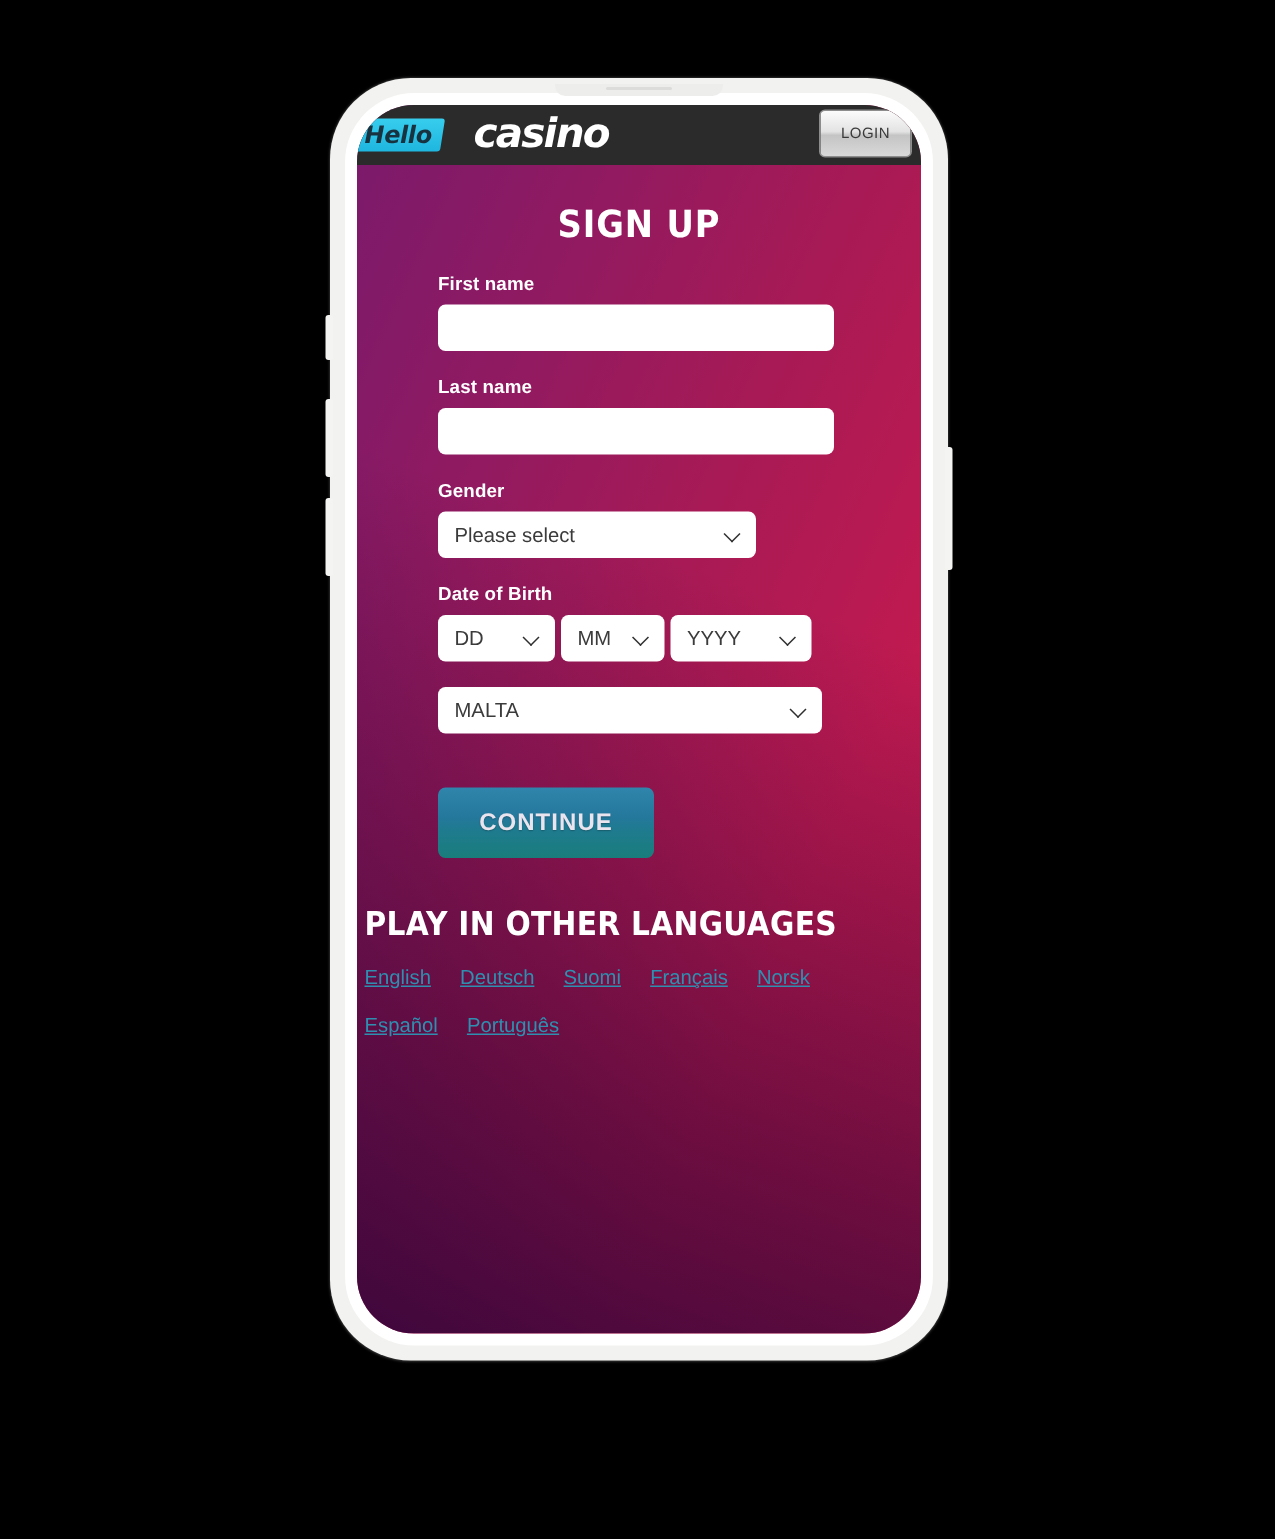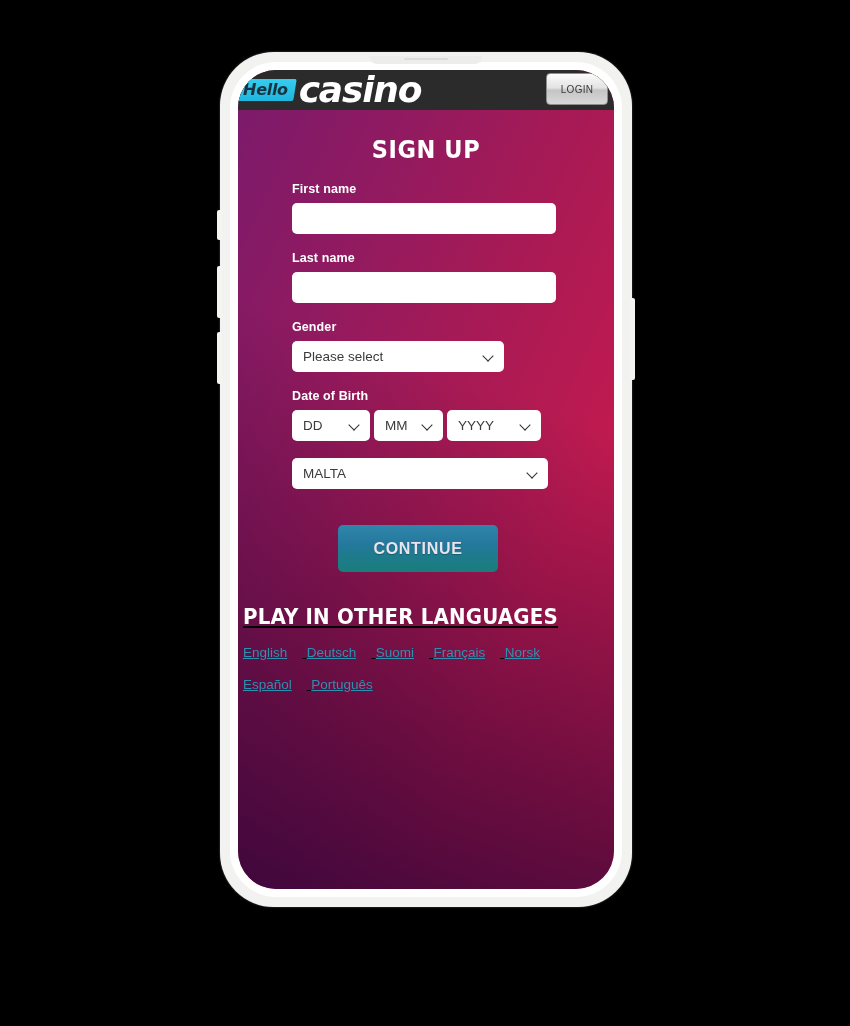--- a/index.html
+++ b/index.html
@@ -134,25 +134,25 @@
     letter-spacing: -0.3px;
     padding: 1px 7px 2px 9px;
     transform: skewX(-9deg);
     border-radius: 2px;
     line-height: 19px;
     font-family: "DejaVu Sans", sans-serif;
   }
   .logo-hello span { display: inline-block; transform: skewX(9deg); }
   .logo-casino {
     color: #ffffff;
-    font-size: 36px;
+    font-size: 27px;
     font-weight: bold;
     font-style: italic;
     letter-spacing: -1.2px;
-    margin-left: 4px;
+    margin-left: 21px;
     line-height: 28px;
     font-family: "DejaVu Sans", sans-serif;
   }
 
   .login-btn {
     position: absolute;
     right: 6px;
     top: 3px;
     width: 62px;
     height: 32px;
@@ -252,40 +252,38 @@
   .sel-gender  { width: 212px; }
   .sel-country { width: 256px; }
 
   .dob-row { display: flex; gap: 4px; }
   .sel-dd   { width: 78px; }
   .sel-mm   { width: 69px; }
   .sel-yyyy { width: 94px; }
 
   .continue-btn {
     margin-top: 19px;
-    width: 160px;
+    width: 144px;
     height: 47px;
     border: none;
     border-radius: 5px;
     background: linear-gradient(180deg, #2f85ab 0%, #24789c 42%, #1e7b8e 62%, #1a7d7b 100%);
     color: #e9e4ee;
     font-size: 16px;
     font-weight: bold;
     letter-spacing: 0.7px;
     cursor: pointer;
     font-family: "Liberation Sans", sans-serif;
     text-shadow: 0 1px 1px rgba(0,0,0,0.25);
-    margin-left: 46px;
   }
 
   
   .lang-section {
     margin: 32px 0 0 5px;
     padding-left: 0;
-    text-decoration: underline;
   }
   .lang-title {
     color: #ffffff;
     font-size: 22px;
     font-weight: bold;
     letter-spacing: 0.2px;
     margin-left: 0;
     font-family: "DejaVu Sans Condensed", "Liberation Sans", sans-serif;
   }
   .lang-rows { margin-top: 14px; }

